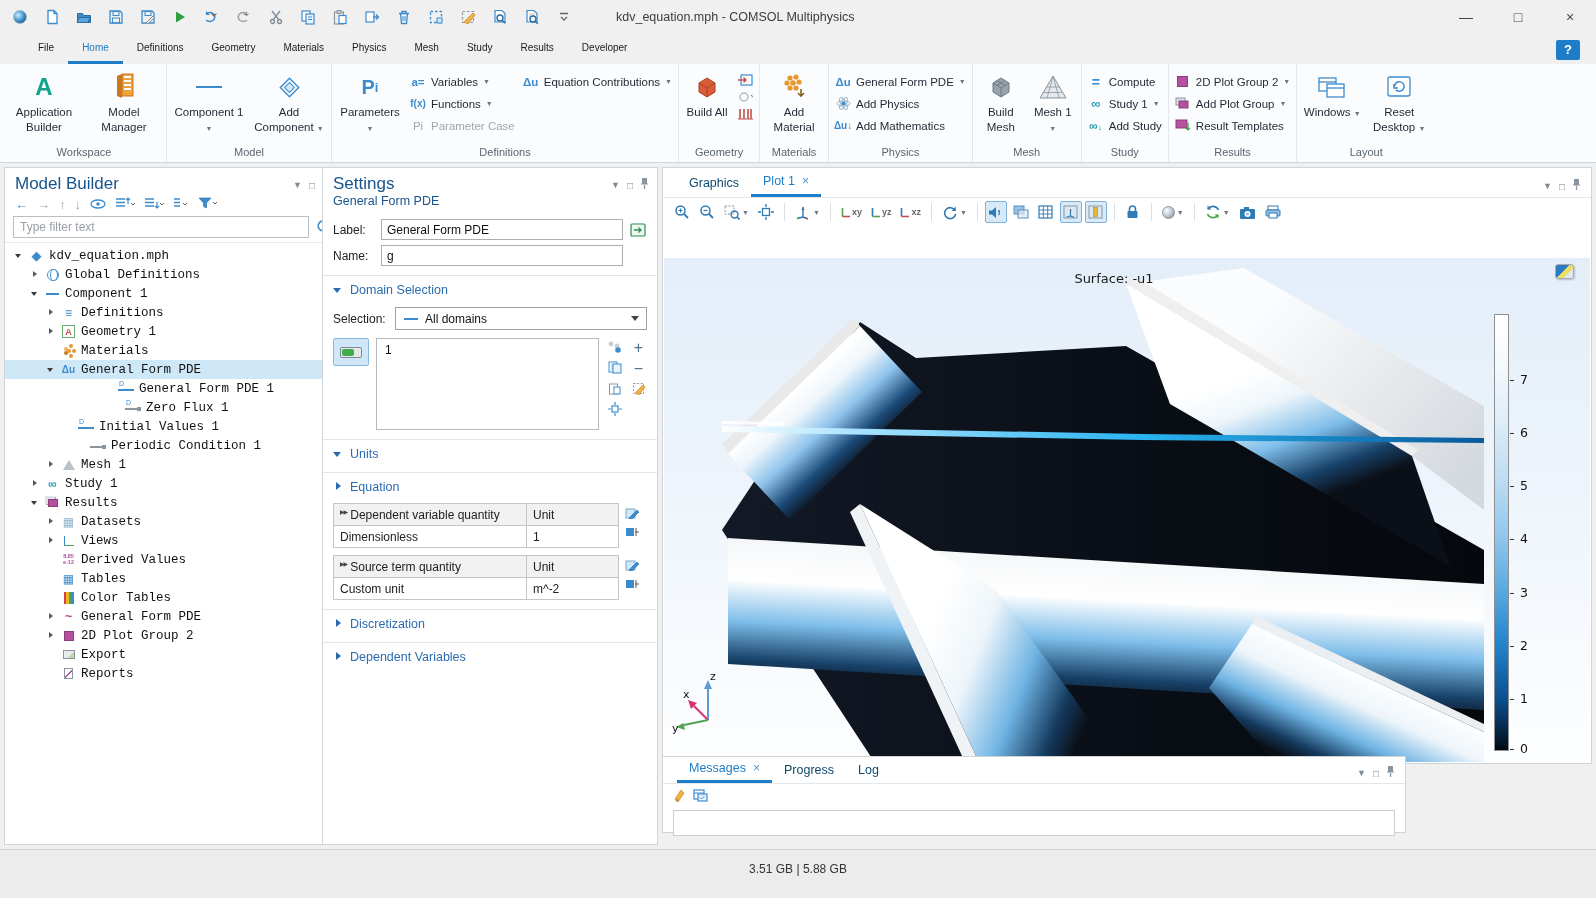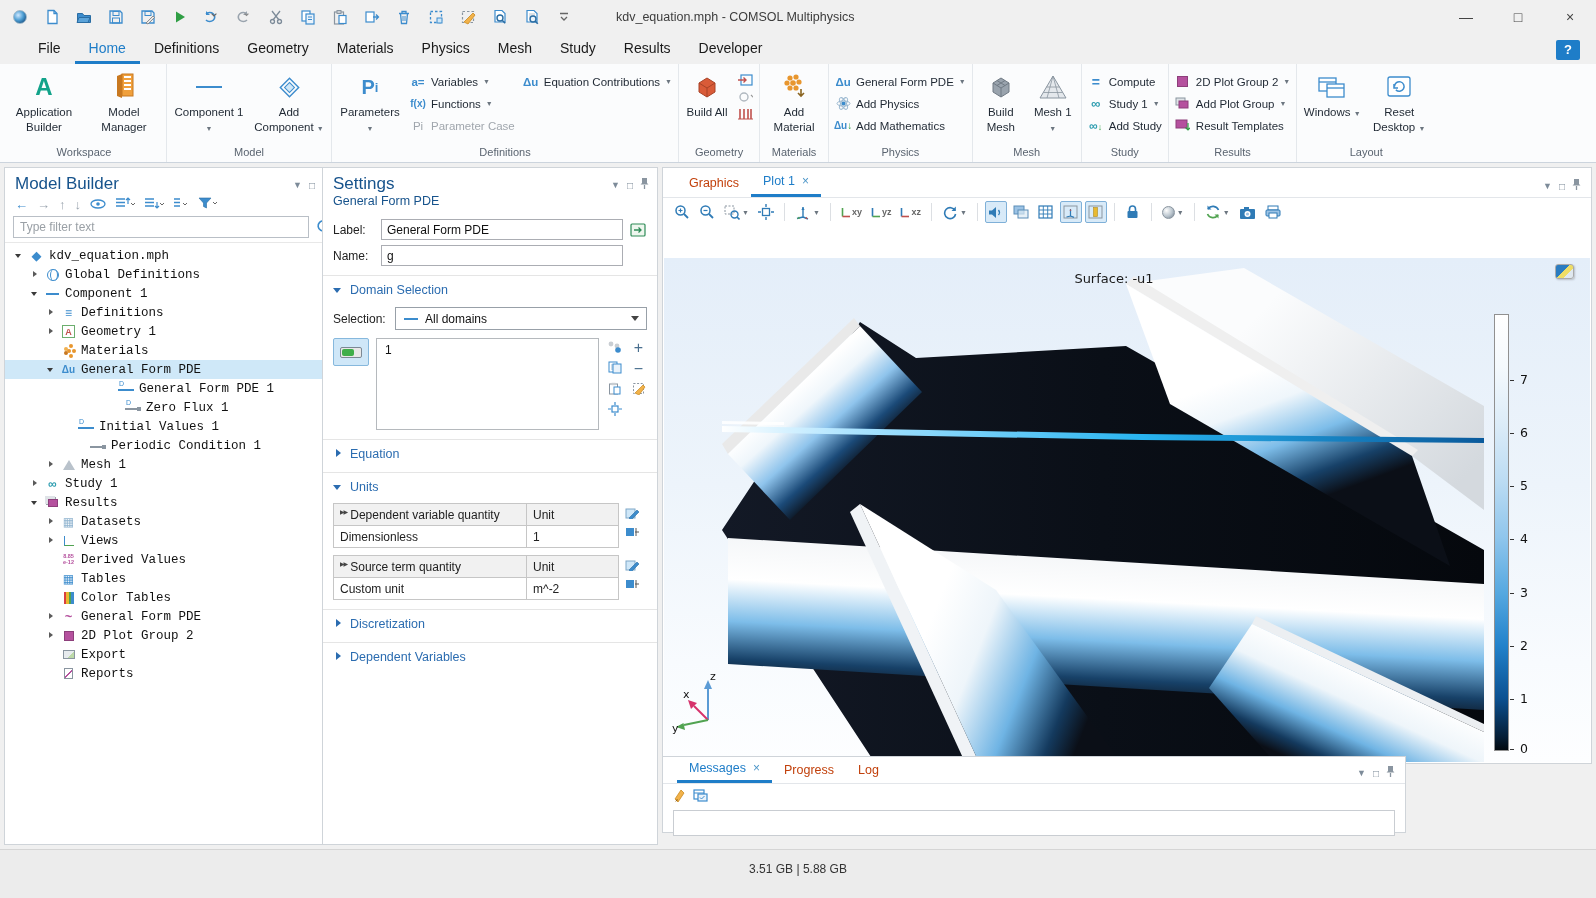--- a/index.html
+++ b/index.html
@@ -11,21 +11,21 @@
   .qat { display:flex; align-items:center; gap:12px; }
   .qbtn { width:20px; height:20px; display:flex; align-items:center; justify-content:center; }
   .qbtn svg { display:block; }
   .logo-dot { width:14px; height:14px; border-radius:50%; background:radial-gradient(circle at 35% 35%, #cfe8ff, #4f9fd4 45%, #1b588c 80%); border:1px solid #9db6c8; }
   .title-text { margin-left:42px; color:#3c3c3c; font-size:12.5px; }
   .wincontrols { margin-left:auto; display:flex; gap:0; }
   .wc { width:52px; height:30px; display:flex; align-items:center; justify-content:center; color:#444; font-size:14px; }
 
   
   .menubar { height:30px; display:flex; align-items:flex-end; padding-left:24px; background:#f0f0f0; position:relative; }
-  .menu-item { padding:0 14px; height:30px; line-height:28px; font-size:14px; color:#1a1a1a; }
+  .menu-item { padding:0 14px; height:30px; line-height:28px; font-size:10px; color:#1a1a1a; }
   .menu-item.active { color:#1e7dc8; border-bottom:3px solid #1e7dc8; }
   .help-btn { position:absolute; right:16px; bottom:4px; width:24px; height:20px; background:#1e7dc8; color:#fff; font-weight:bold; font-size:13px; text-align:center; line-height:20px; border-radius:2px; }
 
   
   .ribbon { height:99px; background:#fbfcfd; border-bottom:1px solid #ccd4dd; display:flex; align-items:stretch; padding:0 2px; }
   .rgroup { display:flex; flex-direction:column; border-right:1px solid #e4e8ec; padding:4px 6px 1px; }
   .rgroup-body { flex:1; display:flex; gap:8px; align-items:flex-start; }
   .rgroup-label { text-align:center; font-size:11px; color:#5a6470; padding:1px 0 3px; }
   .bigbtn { display:flex; flex-direction:column; align-items:center; width:72px; gap:2px; padding-top:3px; }
   .bigbtn .blabel { font-size:11.5px; color:#1f2833; text-align:center; line-height:1.3; }
@@ -119,21 +119,21 @@
   table.utable { border-collapse:collapse; width:286px; font-size:12px; }
   .utable th, .utable td { border:1px solid #c6c6c6; text-align:left; font-weight:normal; padding:3px 6px; height:22px; }
   .utable th { background:#f1f1f1; }
   .utable .c2 { width:92px; }
   .thmark { font-size:6px; color:#444; vertical-align:top; margin-right:3px; letter-spacing:-1px; }
   .editcell { background:#fff; }
   .tbl-icons { display:flex; flex-direction:column; gap:4px; padding-top:2px; }
 
   
   .gtabs { height:30px; display:flex; align-items:flex-end; padding-left:14px; position:relative; border-bottom:1px solid #e3e6ea; }
-  .gtab { padding:0 12px; height:29px; line-height:26px; font-size:12.5px; color:#c2410c; display:flex; gap:7px; align-items:center; }
+  .gtab { padding:0 12px; height:29px; line-height:26px; font-size:12.5px; color:#0c4a6e; display:flex; gap:7px; align-items:center; }
   .gtab.active { color:#1e7dc8; border-bottom:3px solid #1e7dc8; }
   .gtab .closex { color:#9aa4ae; font-size:12px; }
   .gtab.active .closex { color:#4d96c8; }
   .gtabs .phdr-icons { position:absolute; right:10px; top:7px; }
   .gtoolbar { height:28px; display:flex; align-items:center; gap:3px; padding:0 8px; }
   .gbtn { min-width:22px; height:22px; display:flex; align-items:center; justify-content:center; border:1px solid transparent; border-radius:2px; padding:0 2px; gap:2px; }
   .gbtn.active { background:#d8eaf8; border-color:#7fb0d8; }
   .gsep { width:1px; height:18px; background:#dcdfe3; margin:0 4px; }
   .viewtxt { font:bold 9px "Liberation Sans",sans-serif; color:#666; }
 
@@ -839,27 +839,27 @@
           </svg></span>
       <span><svg width="14" height="14">
             <rect x="4" y="4" width="6" height="6" fill="none" stroke="#3c8ccd" stroke-width="1.2"></rect>
             <path d="M7 0v3M7 11v3M0 7h3M11 7h3" stroke="#3c8ccd" stroke-width="1.2"></path>
           </svg></span>
       <span></span>
     </div>
   </div>
 
   <div class="section-hdr">
+    <span class="shx open"></span>
+      <span>Units</span>
+  </div>
+
+  <div class="section-hdr">
     <span class="shx closed"></span>
       <span>Equation</span>
-  </div>
-
-  <div class="section-hdr">
-    <span class="shx open"></span>
-      <span>Units</span>
   </div>
 
   <div class="utable-zone">
     <table class="utable">
       <tbody>
           <tr>
         <th><span class="thmark">▶▶</span><span>Dependent variable quantity</span></th>
         <th class="c2"><span>Unit</span></th>
       </tr>
       <tr>

